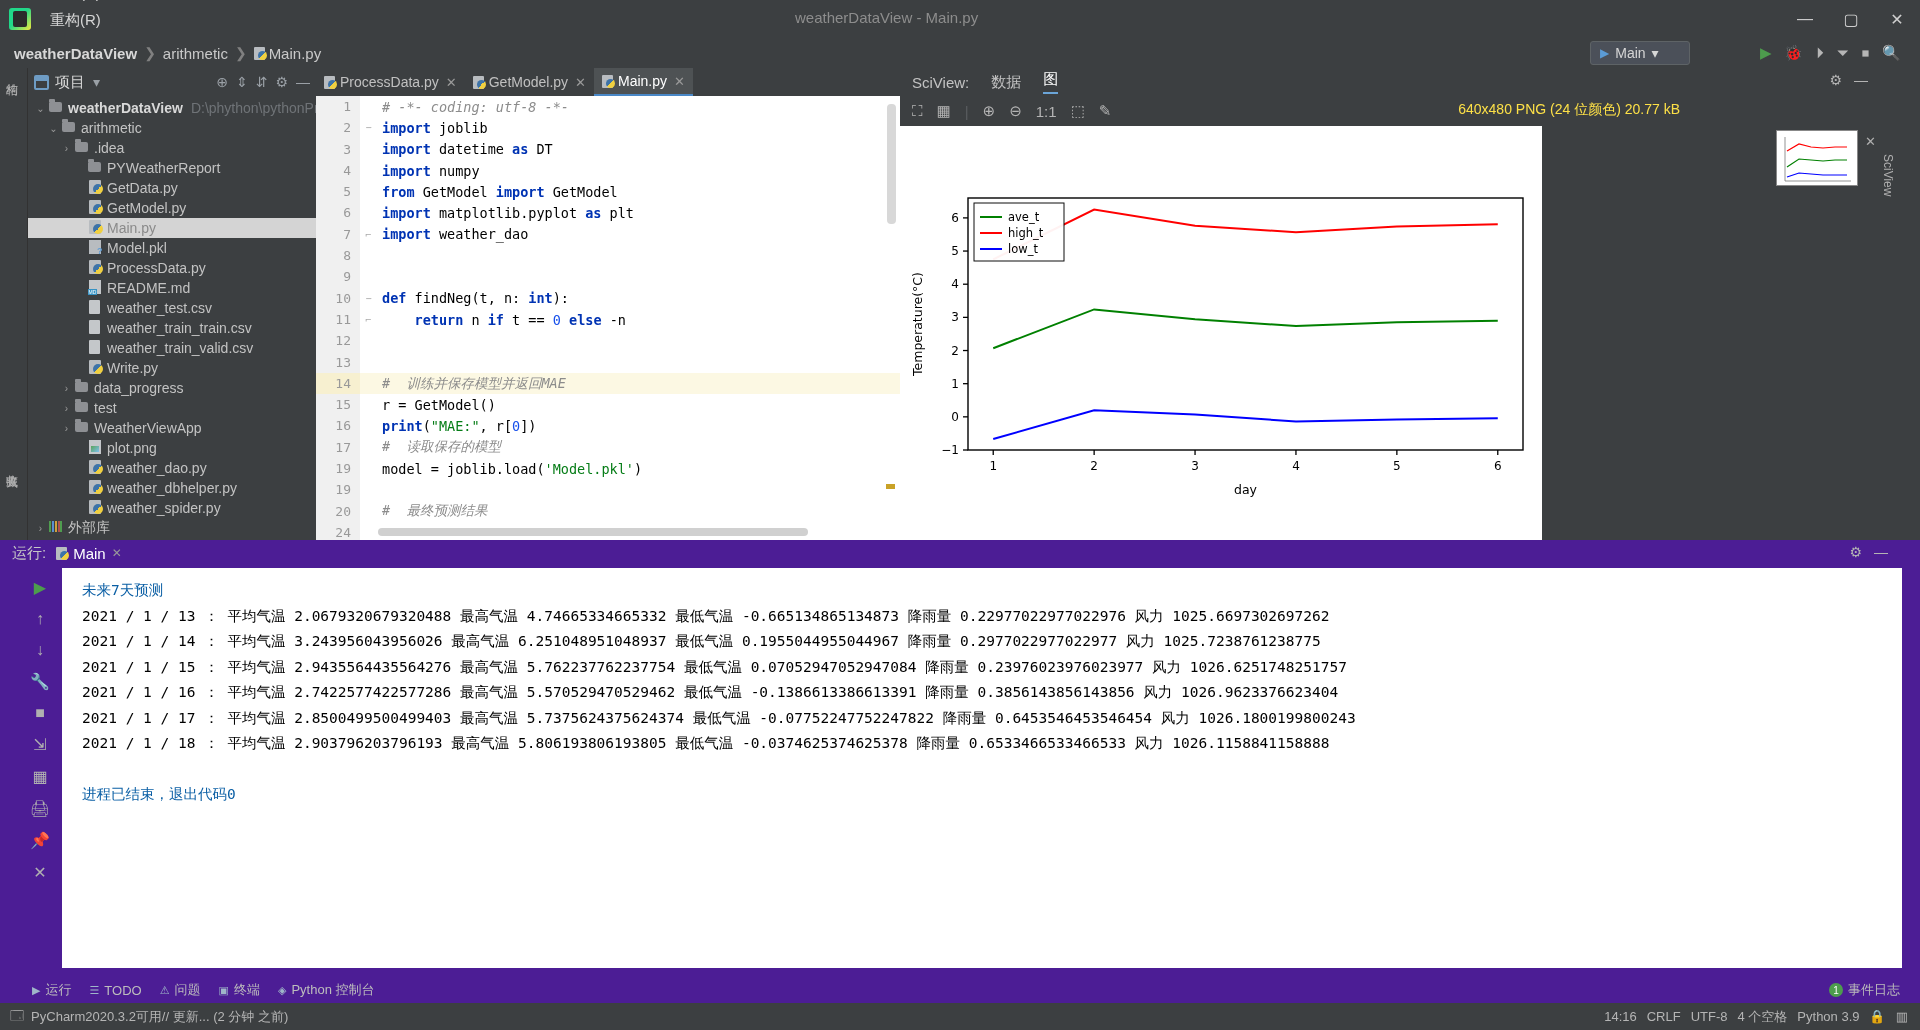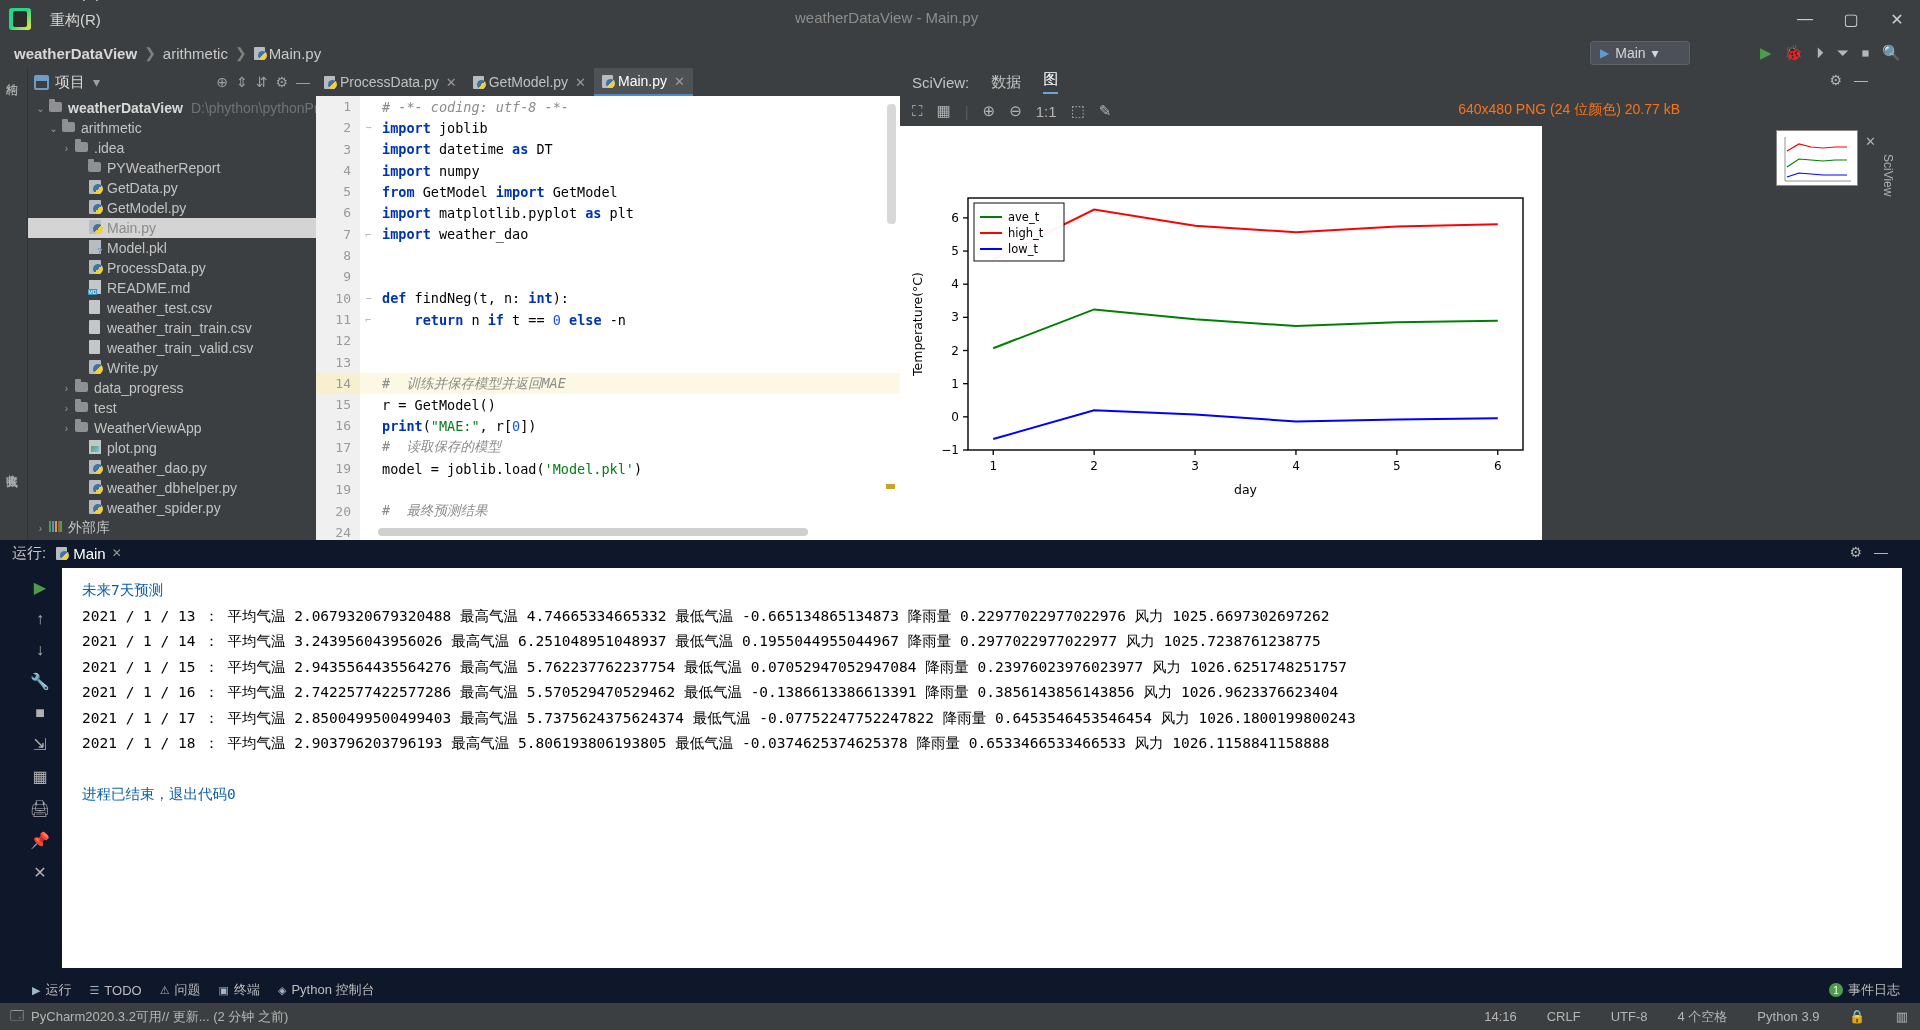--- a/index.html
+++ b/index.html
@@ -100,31 +100,31 @@
   .fn { color:#000; }
   #vscroll { position:absolute; right:4px; top:36px; width:9px; height:120px; background:#d8d8d8; border-radius:4px;}
   #hscroll { position:absolute; left:62px; bottom:4px; width:430px; height:8px; background:#d0d0d0; border-radius:4px;}
   #errmark { position:absolute; right:5px; top:416px; width:9px; height:5px; background:#c9a227; }
 
   
   #sciview { position:absolute; left:900px; top:68px; width:1000px; height:472px; background:#3c3f41; }
   #sv-head { height:28px; display:flex; align-items:center; gap:22px; padding-left:12px; font-size:15px; color:#c3c3c3;}
   .svtab.active { color:#ffffff; border-bottom:2px solid #6ba5d8; padding-bottom:3px; }
   #sv-toolbar { height:30px; display:flex; align-items:center; gap:14px; padding-left:12px; color:#b4b4b4; font-size:15px;}
-  #sv-info { position:absolute; right:220px; top:33px; font-size:14px; color:#f97316; }
+  #sv-info { position:absolute; right:220px; top:33px; font-size:14px; color:#fde047; }
   #sv-plot { position:absolute; left:0; top:58px; width:642px; height:414px; background:#ffffff; }
   #thumbpanel { position:absolute; right:42px; top:62px; width:82px; height:56px; background:#fff; border:1px solid #888;}
   #thumb-x { position:absolute; right:24px; top:66px; color:#b0b0b0; font-size:13px; }
   #sv-right { position:absolute; right:0; top:0; width:22px; height:472px; background:#3c3f41; }
   .svv { writing-mode:vertical-rl; font-size:12px; color:#b0b0b0; padding:6px 3px; }
   #sv-gear { position:absolute; right:58px; top:4px; color:#b4b4b4; font-size:14px; }
   #sv-min { position:absolute; right:32px; top:4px; color:#b4b4b4; font-size:14px; }
 
   
-  #runpanel { position:absolute; left:0; top:540px; width:1920px; height:463px; background:#0f172a; }
+  #runpanel { position:absolute; left:0; top:540px; width:1920px; height:463px; background:#4c1d95; }
   #rp-head { height:26px; display:flex; align-items:center; gap:10px; padding-left:12px; font-size:15px; color:#c6c6c6;}
   #rp-tab { display:flex; align-items:center; gap:6px; color:#ffffff; }
   #rp-gear{ position:absolute; right:58px; top:4px; color:#b4b4b4; font-size:14px;}
   #rp-min { position:absolute; right:32px; top:4px; color:#b4b4b4; font-size:14px;}
   #rp-tools { position:absolute; left:20px; top:30px; width:40px; height:410px; display:flex;
               flex-direction:column; align-items:center; gap:13px; padding-top:8px; color:#b0b0b0; font-size:16px;}
   #console { position:absolute; left:62px; top:28px; width:1840px; height:400px; background:#ffffff;
              color:#000; font-family:"DejaVu Sans Mono","Liberation Mono",monospace; font-size:14.5px;
              padding:10px 0 0 20px; overflow:hidden; }
   .cl { height:25.5px; line-height:25.5px; white-space:pre; }
@@ -132,21 +132,21 @@
   #rp-bottom { position:absolute; left:0; bottom:0; width:1920px; height:26px; display:flex;
                align-items:center; gap:18px; padding-left:32px; font-size:13px; color:#bdbdbd; }
   .bb { display:flex; align-items:center; gap:5px; }
   #eventlog { position:absolute; right:20px; bottom:4px; display:flex; align-items:center; gap:5px; font-size:13px;}
   .greenbadge{ width:14px;height:14px;border-radius:50%;background:#4d9c4d;color:#fff;font-size:10px;
                display:flex;align-items:center;justify-content:center;}
 
   
   #statusbar { position:absolute; left:0; bottom:0; width:1920px; height:27px; background:#3c3f41;
                display:flex; align-items:center; font-size:13px; color:#b5b5b5; padding-left:10px; }
-  #status-right { position:absolute; right:12px; display:flex; align-items:center; gap:30px; }
+  #status-right { position:absolute; right:12px; display:flex; align-items:center; gap:10px; }
 
   svg { display:block; }
 </style>
 </head>
 <body>
 
 <div id="titlebar">
   <div class="pc-logo"></div>
   <div id="menus" style="display:flex;flex-direction:column;">
       <div class="menu-item">文件(F)</div>

